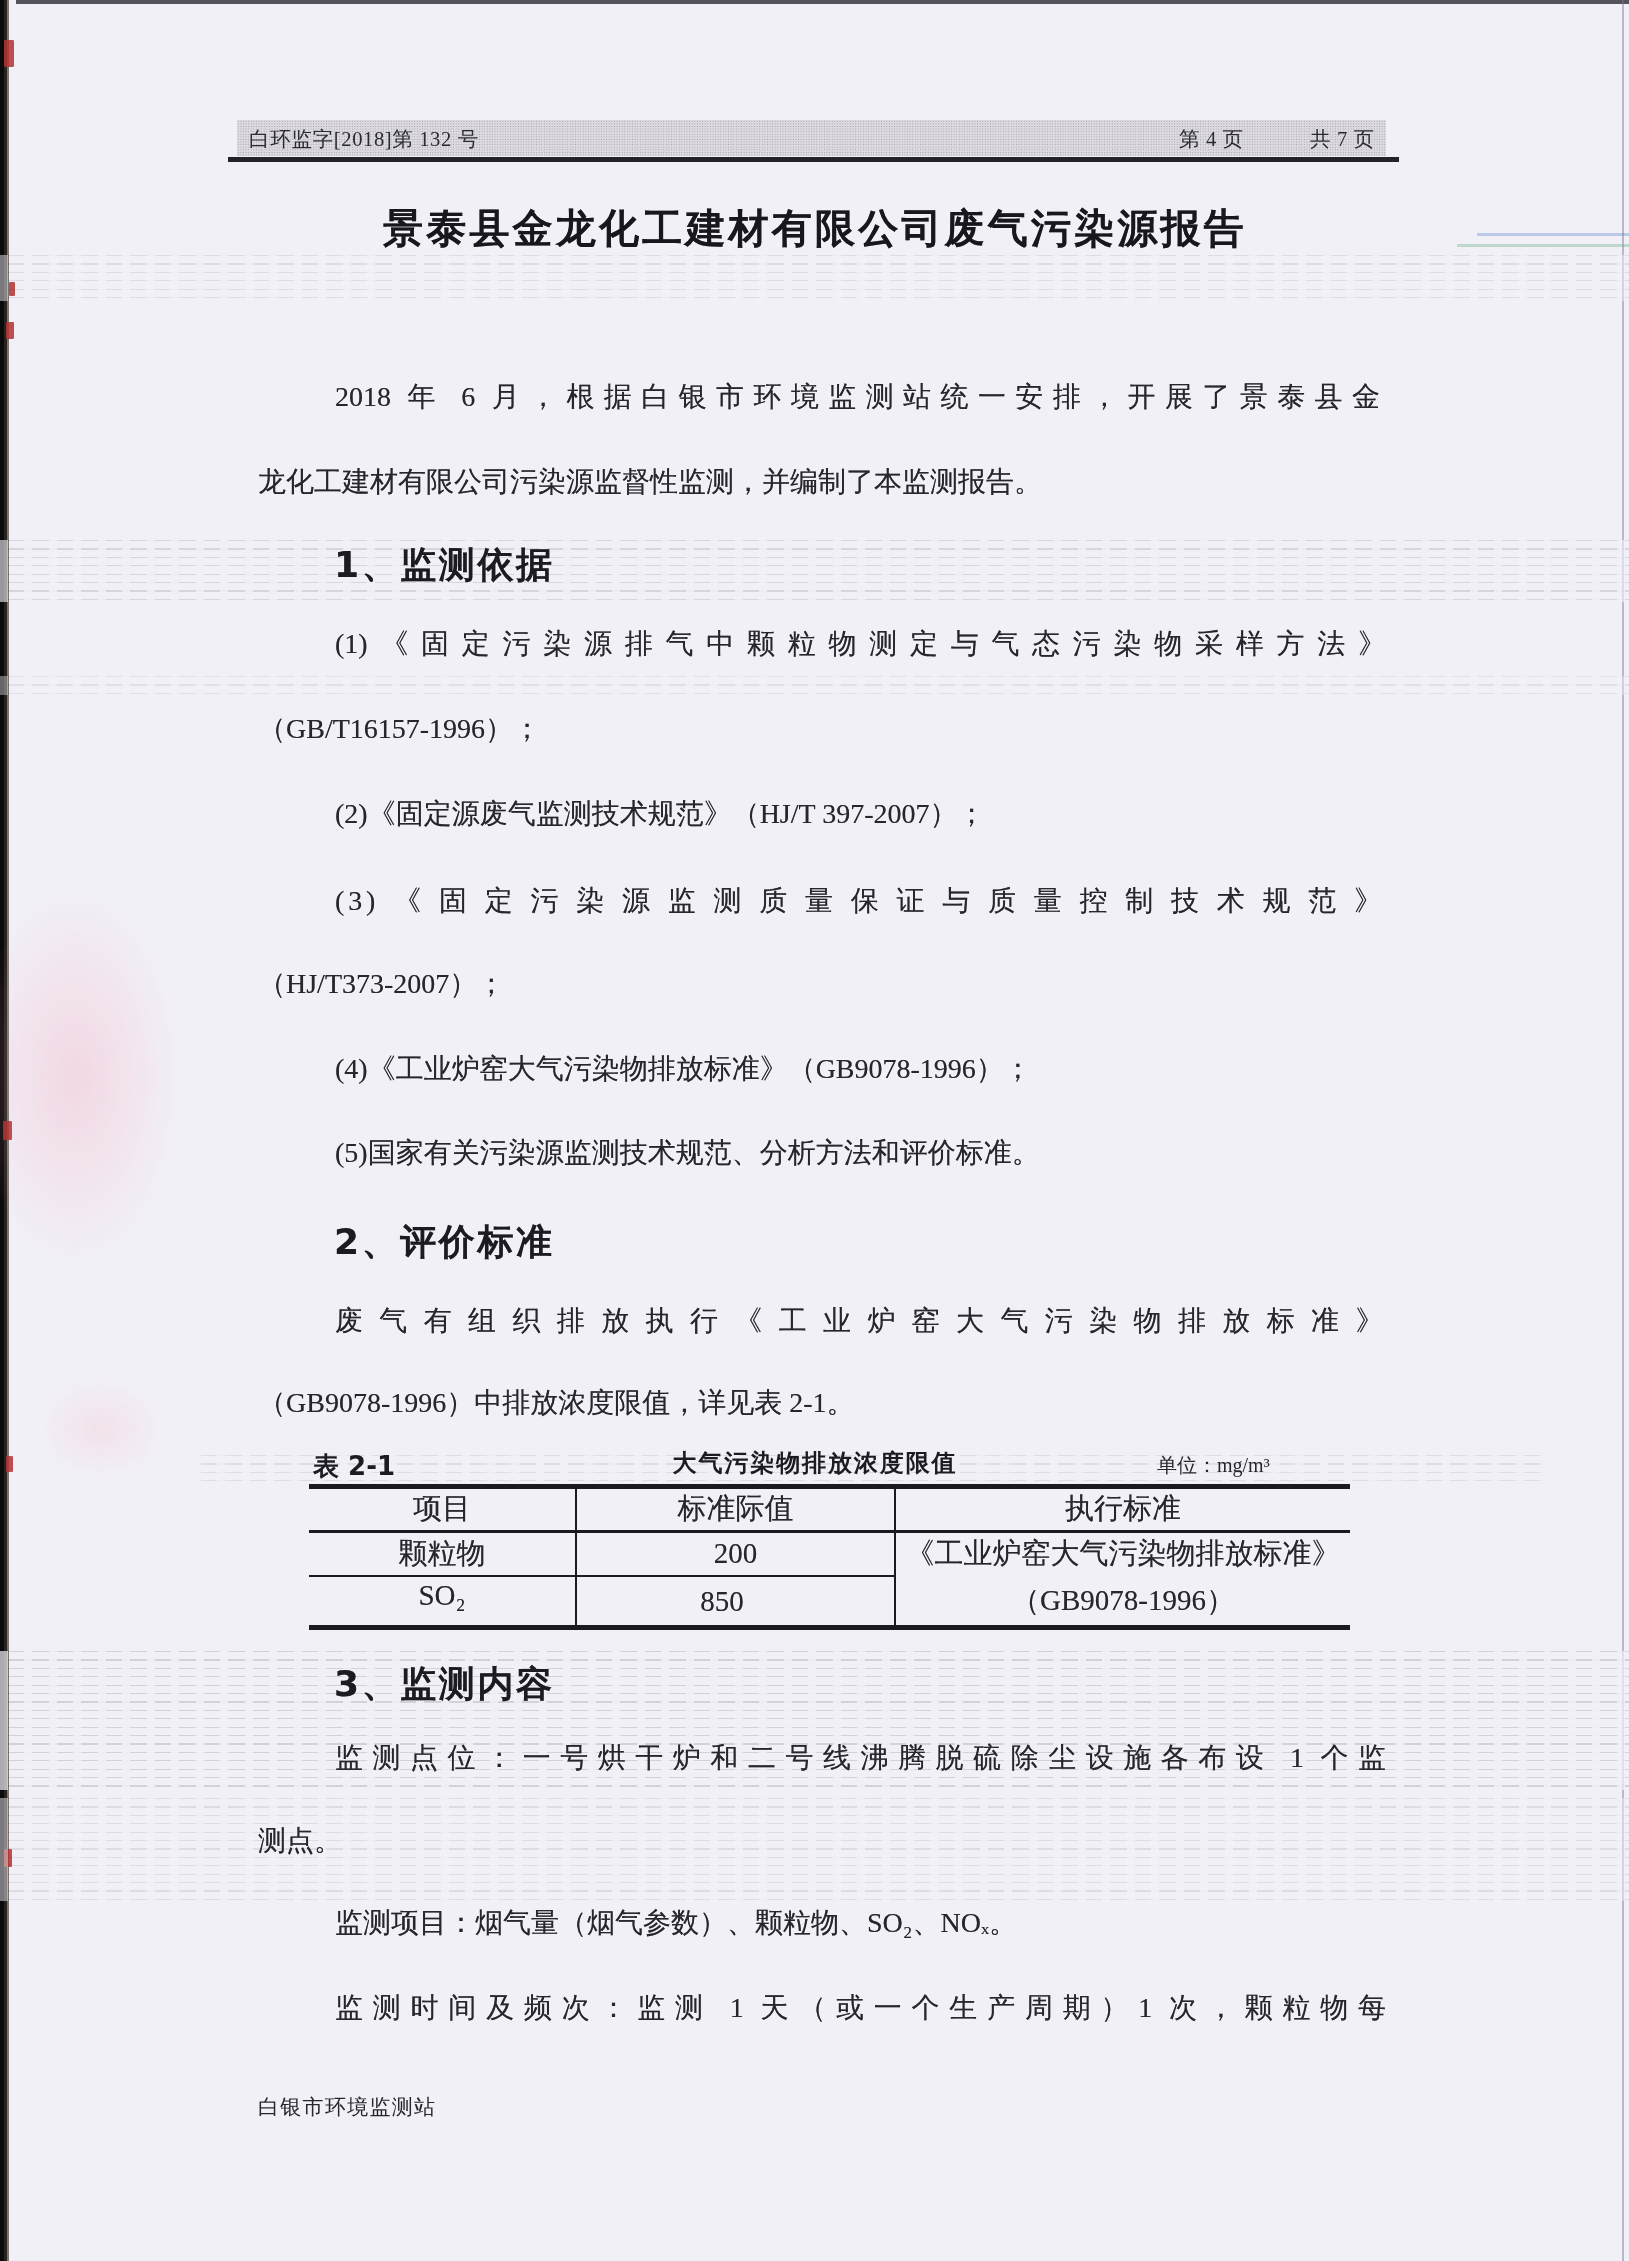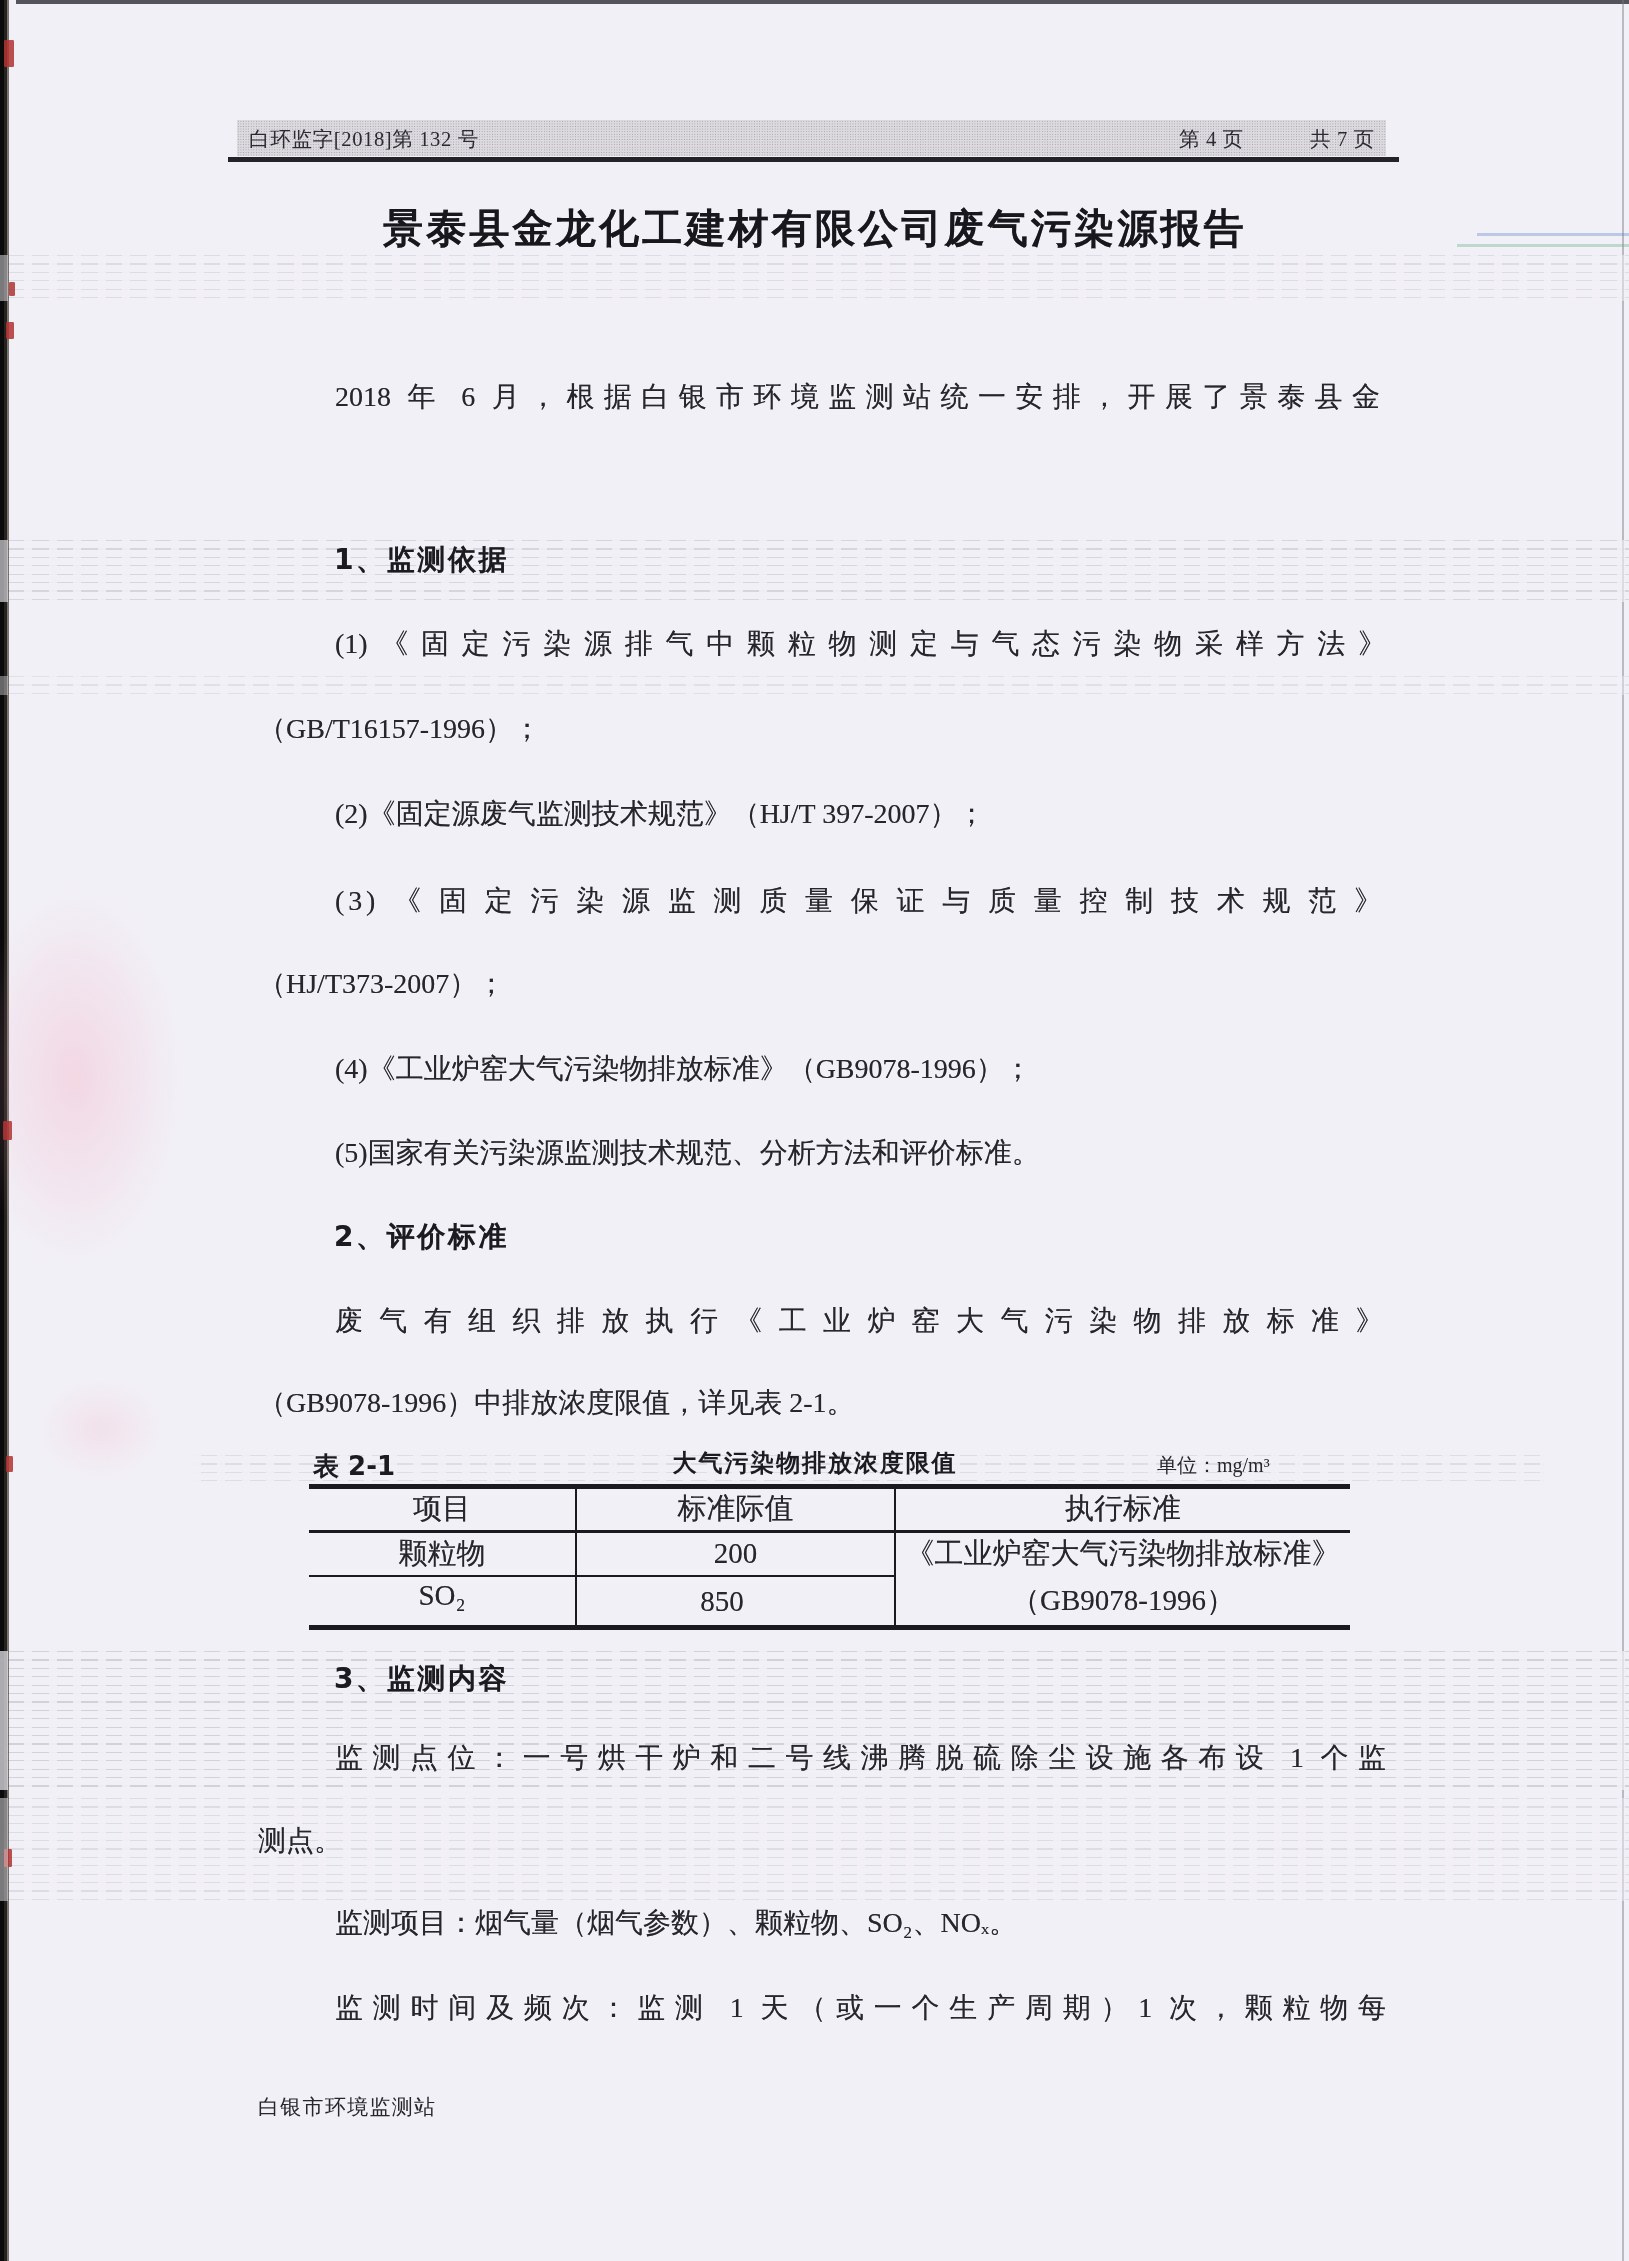--- a/index.html
+++ b/index.html
@@ -32,21 +32,21 @@
   .streaks{
     position:absolute;pointer-events:none;
     background-image:
       repeating-linear-gradient(90deg, rgba(242,240,247,.88) 0 7.7px, rgba(242,240,247,0) 7.7px 24.5px),
       repeating-linear-gradient(180deg, rgba(66,66,86,.22) 0 1.3px, transparent 1.3px 8.4px);
   }
   .line{position:absolute;font-size:28px;line-height:1.25;white-space:nowrap;
     text-shadow:0 0 0.6px rgba(38,38,44,.55);}
   .just{white-space:normal;text-align:justify;text-align-last:justify;}
   .heading{font-family:"DejaVu Sans","Liberation Sans",sans-serif;font-weight:bold;
-    font-size:28px;color:#1b1b20;letter-spacing:2.6px;}
+    font-size:36px;color:#1b1b20;letter-spacing:2.6px;}
   .doc-title{position:absolute;left:0;top:201px;width:1630px;text-align:center;
     font-family:"DejaVu Sans","Liberation Sans",sans-serif;font-weight:bold;
     font-size:40px;letter-spacing:3.2px;color:#17171c;text-shadow:0 0 0.6px rgba(23,23,28,.6);}
   
   .tbl{position:absolute;left:309px;top:1484px;width:1041px;height:146px;}
   .tline{position:absolute;background:#1a1a20;}
   .tcell{position:absolute;display:flex;align-items:center;justify-content:center;
     font-size:29px;color:#26262c;text-shadow:0 0 0.6px rgba(38,38,44,.5);}
   .tcap{position:absolute;font-family:"DejaVu Sans","Liberation Sans",sans-serif;
     font-weight:bold;color:#1b1b20;}
@@ -83,20 +83,21 @@
 
   <div class="hdr-band"></div>
   <div class="hdr-text" style="left:249px;top:125px;">白环监字[2018]第 132 号</div>
   <div class="hdr-text" style="left:1179px;top:125px;">第 4 页</div>
   <div class="hdr-text" style="left:1310px;top:125px;">共 7 页</div>
   <div class="hdr-rule"></div>
 
   <div class="doc-title">景泰县金龙化工建材有限公司废气污染源报告</div>
 
   <div class="line just" style="left:335px;top:379px;width:1045px;">2018 年 6 月，根据白银市环境监测站统一安排，开展了景泰县金</div>
+  <div class="line" style="left:258px;top:464px;">龙化工建材有限公司污染源监督性监测，并编制了本监测报告。</div>
 
   <div class="line heading" style="left:334px;top:542px;">1、监测依据</div>
   <div class="line just" style="left:335px;top:626px;width:1051px;">(1)《固定污染源排气中颗粒物测定与气态污染物采样方法》</div>
   <div class="line" style="left:258px;top:711px;">（GB/T16157-1996）；</div>
   <div class="line" style="left:335px;top:796px;">(2)《固定源废气监测技术规范》（HJ/T 397-2007）；</div>
   <div class="line just" style="left:335px;top:883px;width:1051px;letter-spacing:3.9px;">(3)《固定污染源监测质量保证与质量控制技术规范》</div>
   <div class="line" style="left:258px;top:966px;">（HJ/T373-2007）；</div>
   <div class="line" style="left:335px;top:1051px;">(4)《工业炉窑大气污染物排放标准》（GB9078-1996）；</div>
   <div class="line" style="left:335px;top:1135px;">(5)国家有关污染源监测技术规范、分析方法和评价标准。</div>
 

